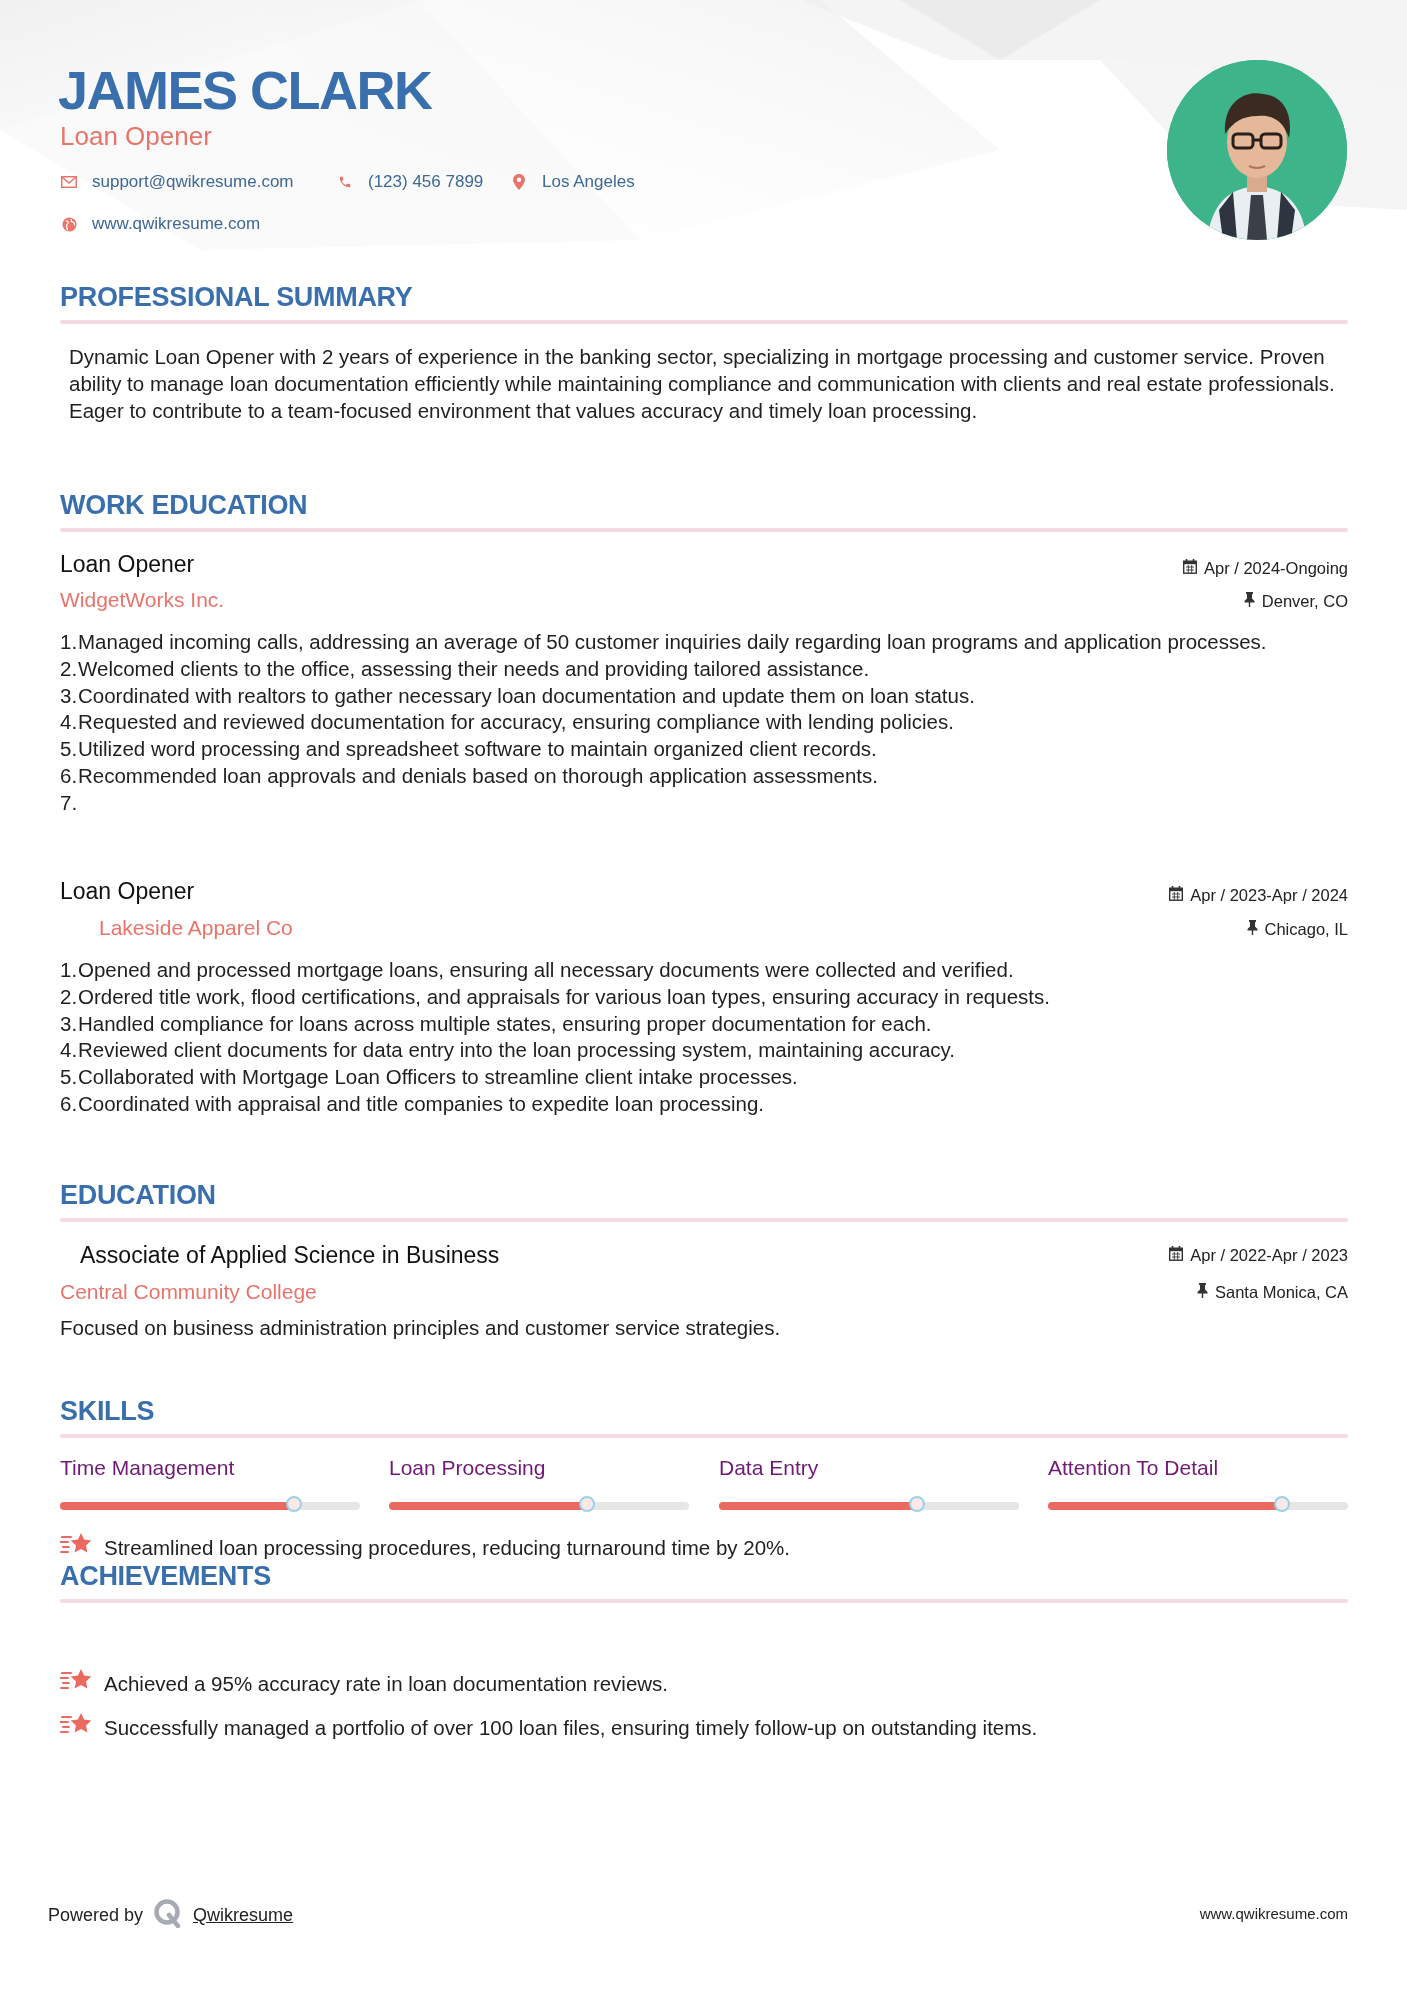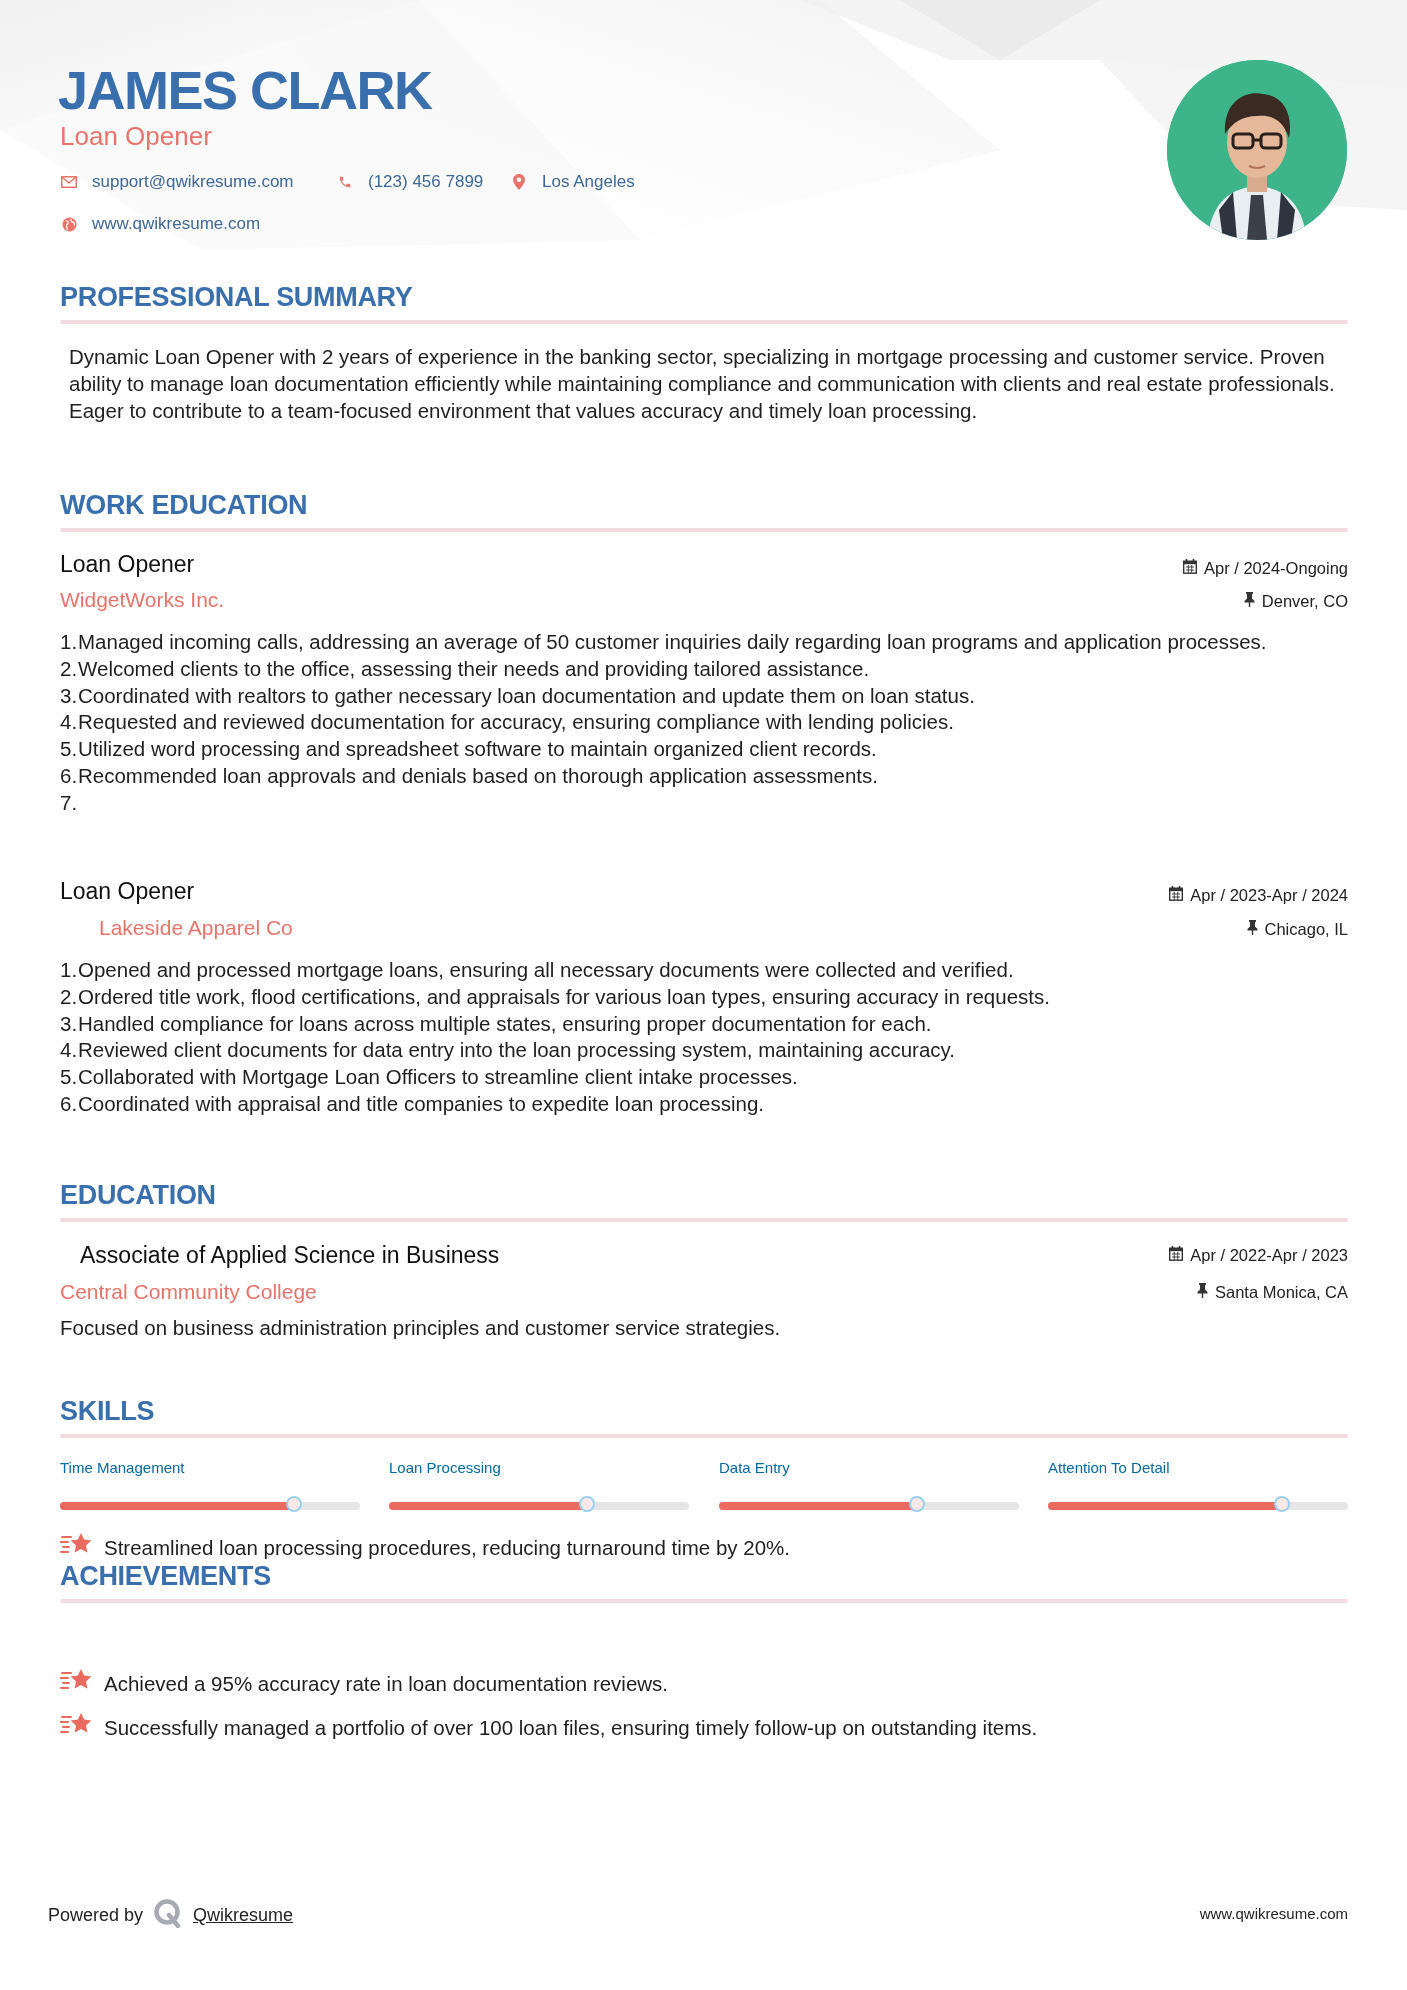--- a/index.html
+++ b/index.html
@@ -30,21 +30,21 @@
   .company { left: 60px; font-size: 21px; color: #e8746b; line-height: 28px; white-space: nowrap; }
   .meta { right: 59px; font-size: 16.5px; color: #222; display: flex; align-items: center; gap: 7px; line-height: 22px; white-space: nowrap; }
 
   ol.duties { margin: 0; padding-left: 18px; list-style: none; counter-reset: n; }
   ol.duties li { counter-increment: n; position: relative; padding-left: 0; }
   ol.duties li .num { position: absolute; left: -18px; }
   .duties-wrap { left: 60px; width: 1240px; }
 
   
   .skill { width: 300px; }
-  .skill-label { font-size: 15px; color: #0369a1; line-height: 28px; white-space: nowrap; }
+  .skill-label { font-size: 21px; color: #701a75; line-height: 28px; white-space: nowrap; }
   .skill-track { position: relative; margin-top: 20px; height: 8px; background: #e6e6e6; border-radius: 4px; }
   .skill-fill { position: absolute; left: 0; top: 0; height: 8px; background: #ea6a5f; border-radius: 4px; }
   .skill-handle { position: absolute; top: -6px; width: 16px; height: 16px; border-radius: 50%; border: 2px solid #9bd0ea; background: #fbe9e8; box-sizing: border-box; transform: translateX(-8px); }
 
   
   .ach { left: 60px; display: flex; align-items: center; gap: 10px; font-size: 20.5px; line-height: 28px; white-space: nowrap; }
 
   
   .footer-left { left: 48px; top: 1898px; display: flex; align-items: center; gap: 10px; font-size: 18px; color: #222; }
   .footer-link { color: #222; text-decoration: underline; }

